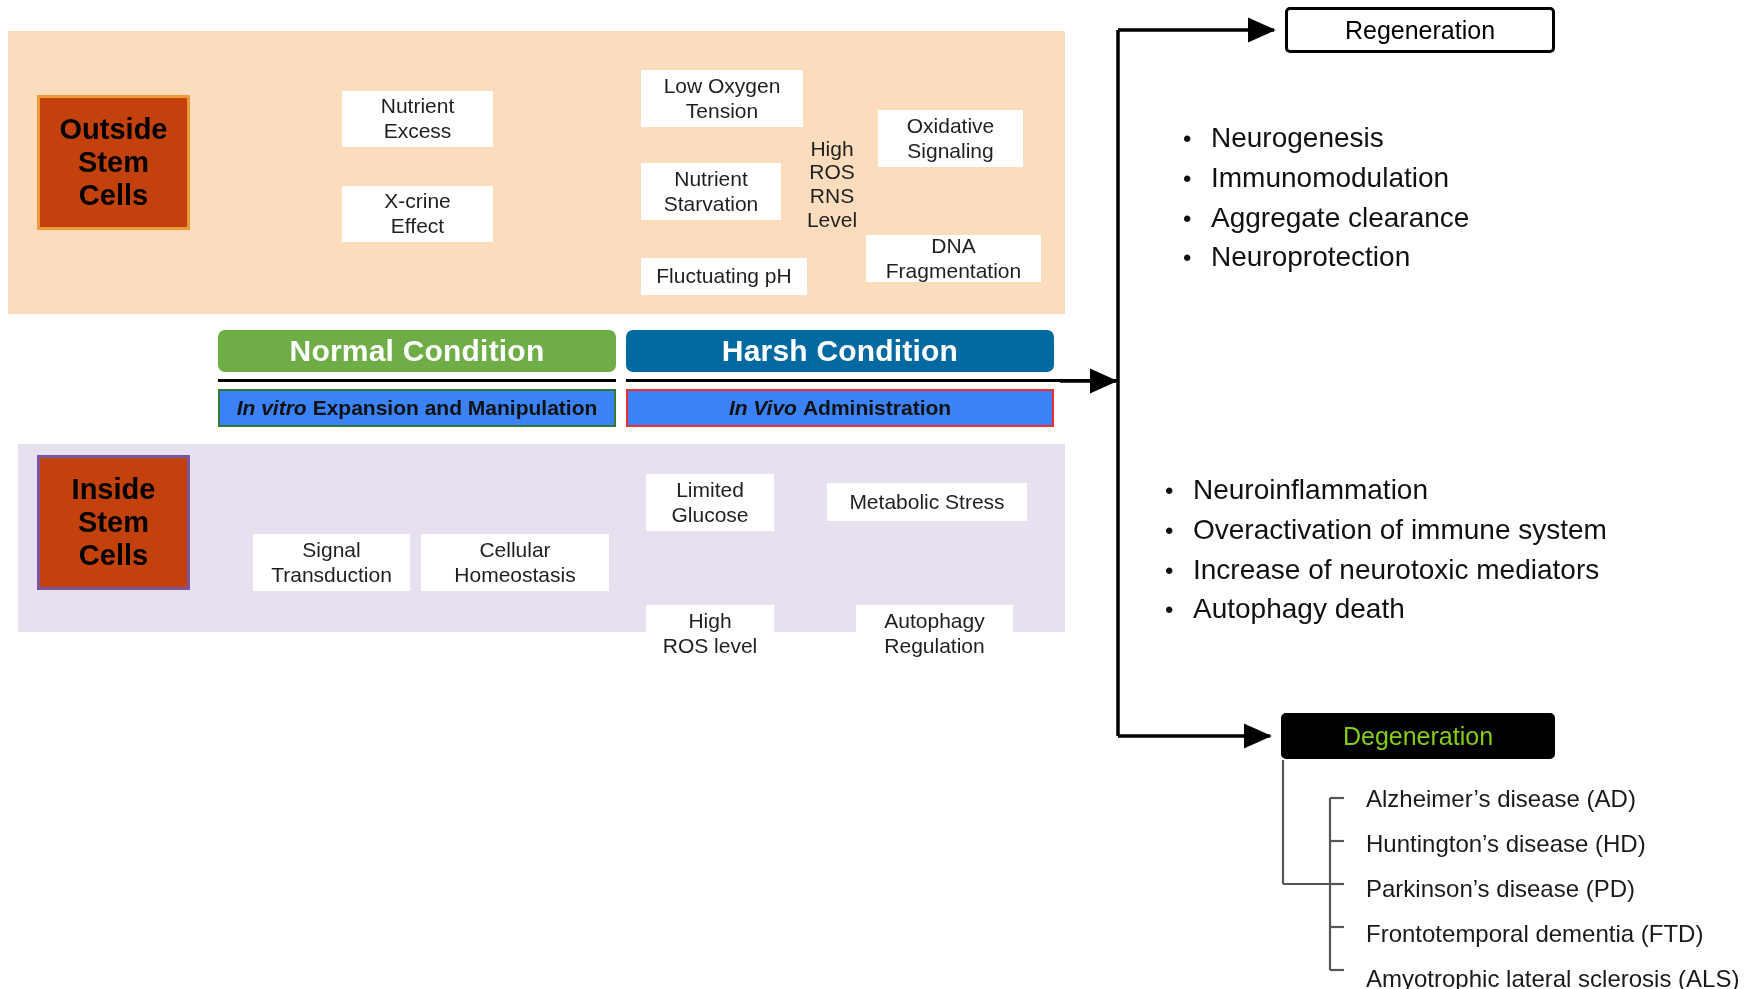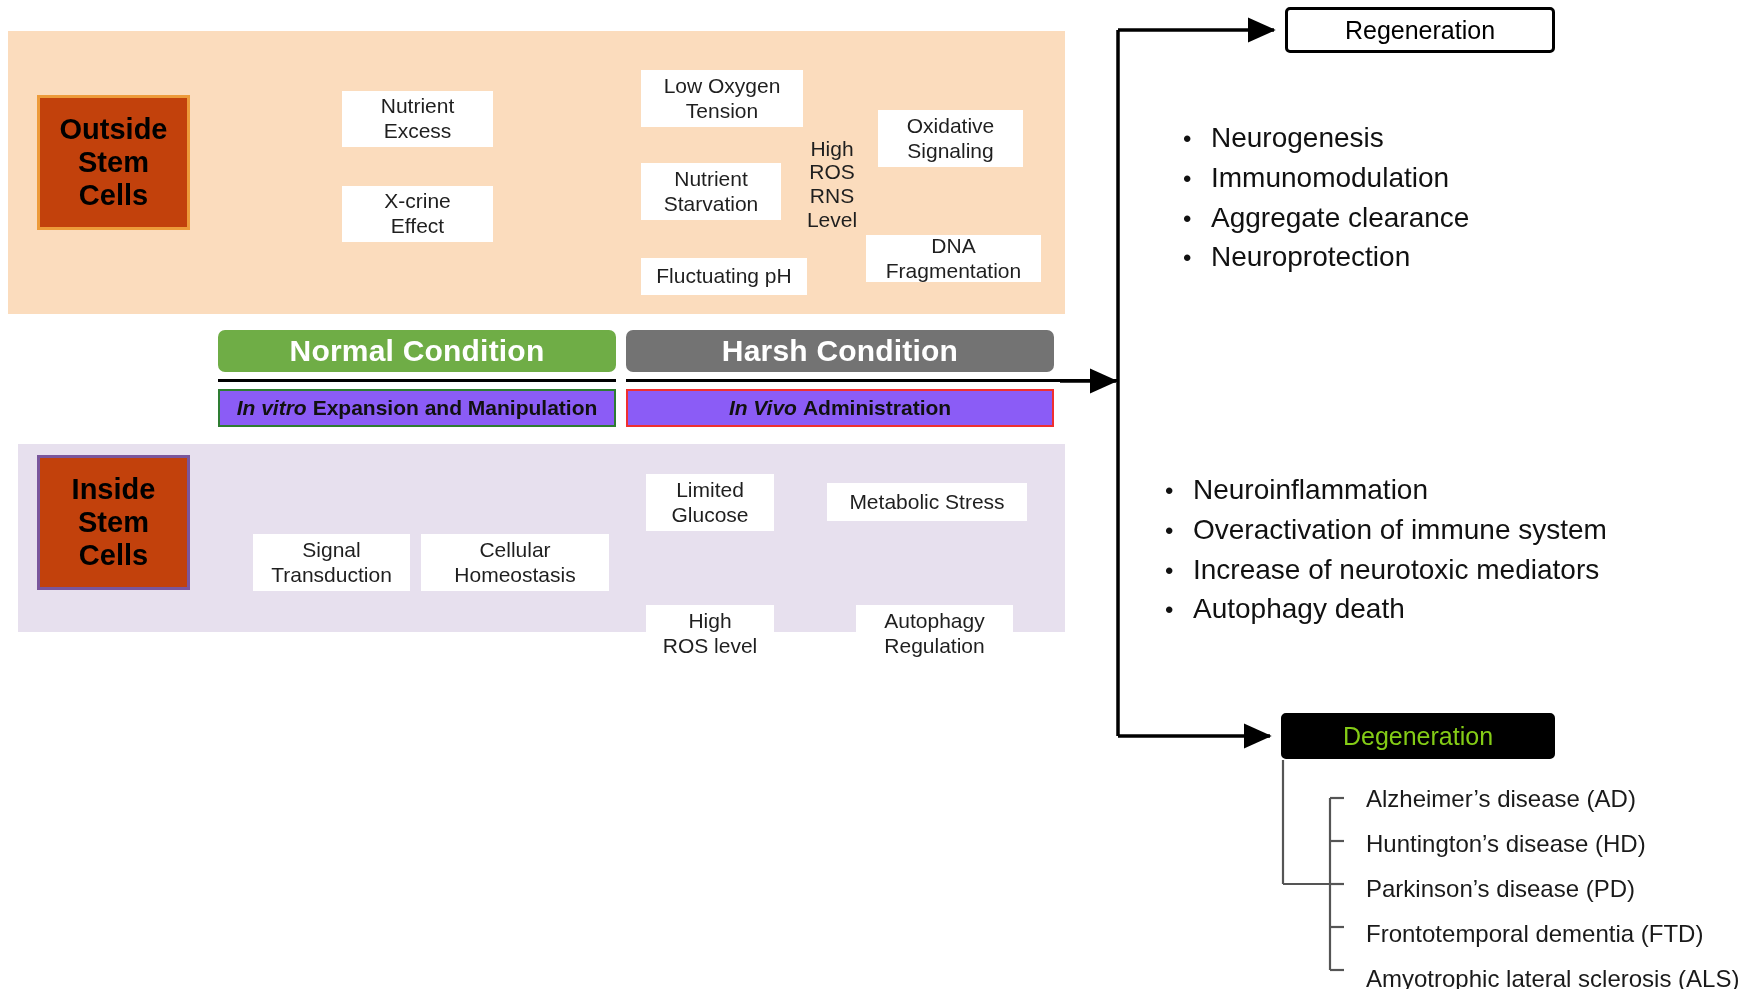--- a/index.html
+++ b/index.html
@@ -114,27 +114,27 @@
     top: 330px;
     width: 398px;
     height: 42px;
     background: #6fad46;
   }
   #harsh-bar {
     left: 626px;
     top: 330px;
     width: 428px;
     height: 42px;
-    background: #737373;
+    background: #0369a1;
   }
 
   .admin-box {
     position: absolute;
     box-sizing: border-box;
-    background: #8b5cf6;
+    background: #3b82f6;
     display: flex;
     align-items: center;
     justify-content: center;
     font-size: 21px;
     color: #111111;
   }
   #invitro-box {
     left: 218px;
     top: 389px;
     width: 398px;

